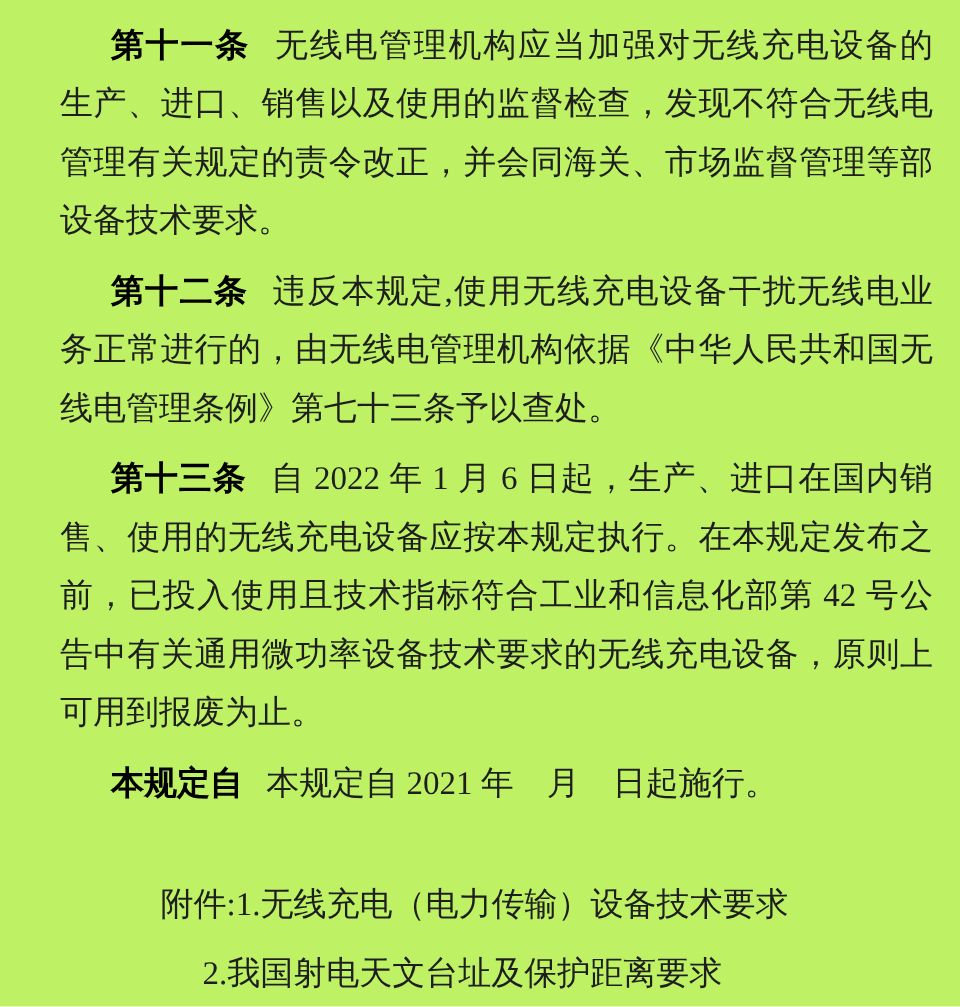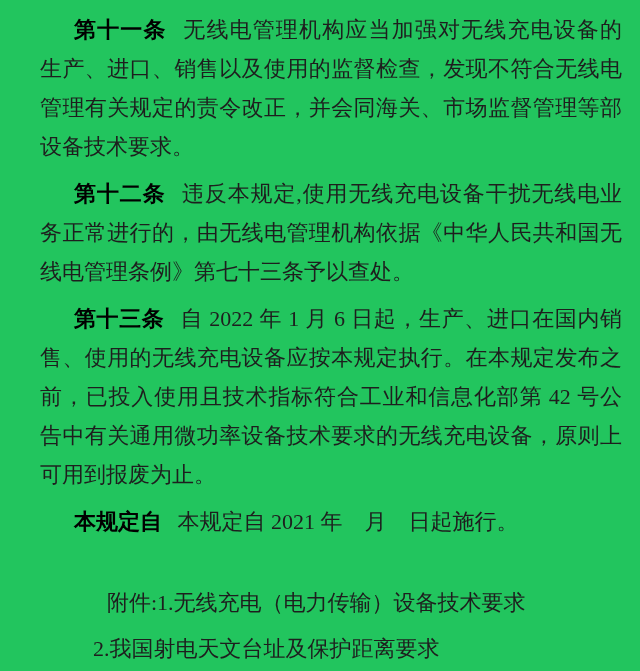--- a/index.html
+++ b/index.html
@@ -5,21 +5,21 @@
   html, body {
     margin: 0;
     padding: 0;
     background: #ffffff;
   }
   .page {
     position: relative;
     box-sizing: border-box;
     width: 640px;
     height: 671px;
-    background: #22c55e;
+    background: #bef264;
     overflow: hidden;
     font-family: "Liberation Serif", "DejaVu Serif", serif;
     color: #1e1e1e;
     padding: 10px 18px 0 40px;
   }
   .para {
     margin: 0 0 8px 0;
   }
   .line {
     font-size: 22px;
@@ -46,21 +46,21 @@
     display: inline-block;
     width: 10px;
   }
   .attachments {
     margin-top: 42px;
   }
   .attach-line-1 {
     margin-left: 67px;
   }
   .attach-line-2 {
-    margin-left: 53px;
+    margin-left: 95px;
     margin-top: 7px;
   }
 </style>
 </head>
 <body>
 
 <div class="page">
 
   <div class="para">
     <div class="line fill first"><span class="num">第十一条</span><span class="rest-gap"></span> <span>无线电管理机构应当加强对无线充电设备的</span></div>

